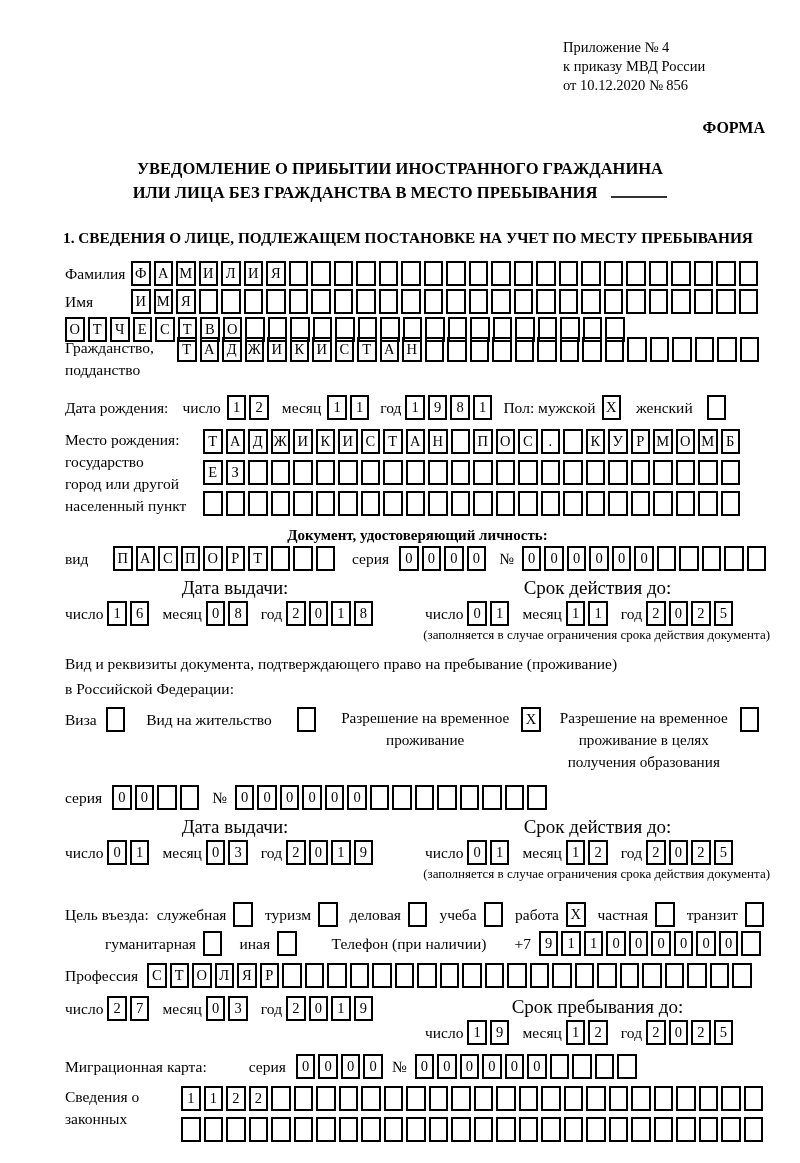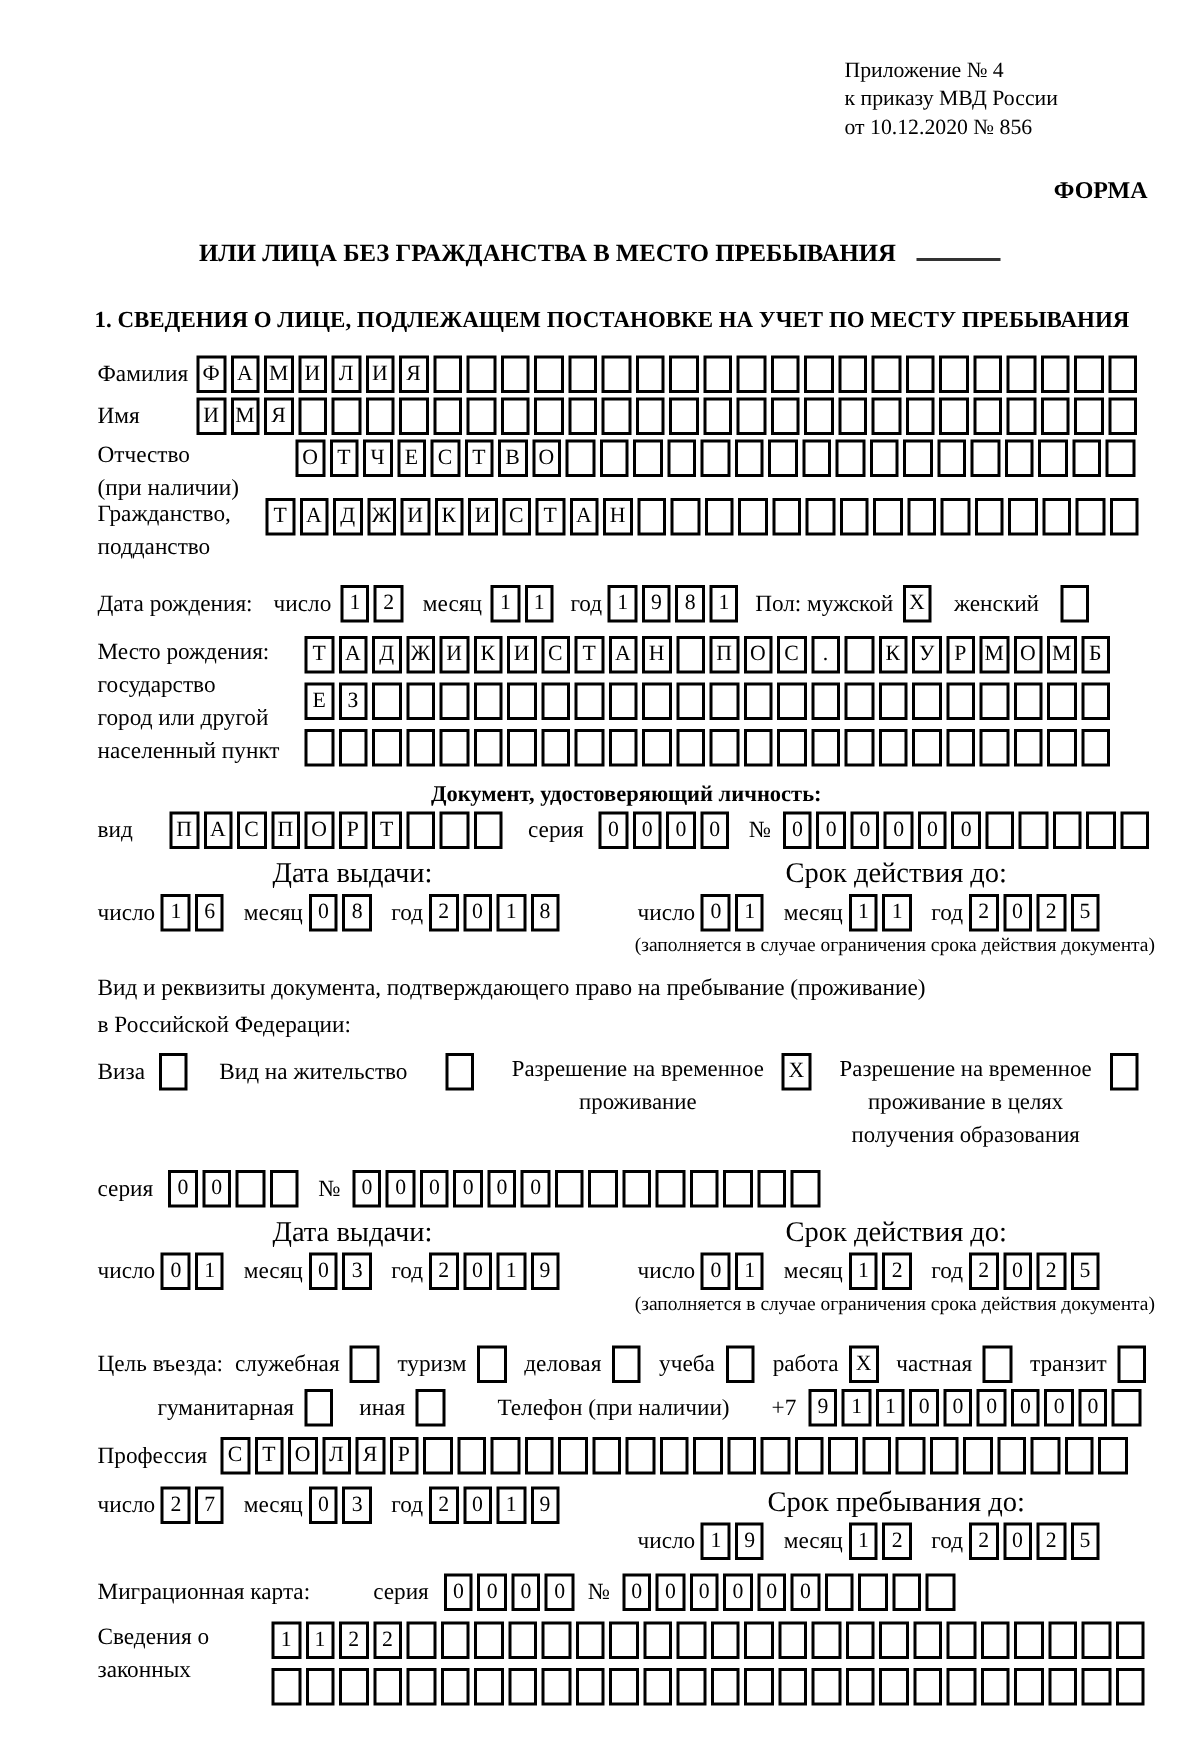--- a/index.html
+++ b/index.html
@@ -70,20 +70,21 @@
 
   <div class="hdr">
     <div>Приложение № 4</div>
     <div>к приказу МВД России</div>
     <div>от 10.12.2020 № 856</div>
   </div>
 
   <div class="forma">ФОРМА</div>
 
   <div class="title">
+    <div>УВЕДОМЛЕНИЕ О ПРИБЫТИИ ИНОСТРАННОГО ГРАЖДАНИНА</div>
     <div>
       <span>ИЛИ ЛИЦА БЕЗ ГРАЖДАНСТВА В МЕСТО ПРЕБЫВАНИЯ</span><span class="title-underline"></span>
     </div>
   </div>
 
   <div class="sec1">1. СВЕДЕНИЯ О ЛИЦЕ, ПОДЛЕЖАЩЕМ ПОСТАНОВКЕ НА УЧЕТ ПО МЕСТУ ПРЕБЫВАНИЯ</div>
 
   <div class="fb">
 
     <div class="row" style="margin-top:8px;">
@@ -148,24 +149,20 @@
           <span class="cb"></span>
           <span class="cb"></span>
           <span class="cb"></span>
           <span class="cb"></span>
           <span class="cb"></span>
           <span class="cb"></span>
         </span>
     </div>
 
     <div class="row" style="margin-top:3px; align-items:flex-start;">
-      <span class="lblcol w-patr">
-        <span>Отчество</span>
-        <span>(при наличии)</span>
-      </span>
       <span class="boxes">
           <span class="cb">О</span>
           <span class="cb">Т</span>
           <span class="cb">Ч</span>
           <span class="cb">Е</span>
           <span class="cb">С</span>
           <span class="cb">Т</span>
           <span class="cb">В</span>
           <span class="cb">О</span>
           <span class="cb"></span>

